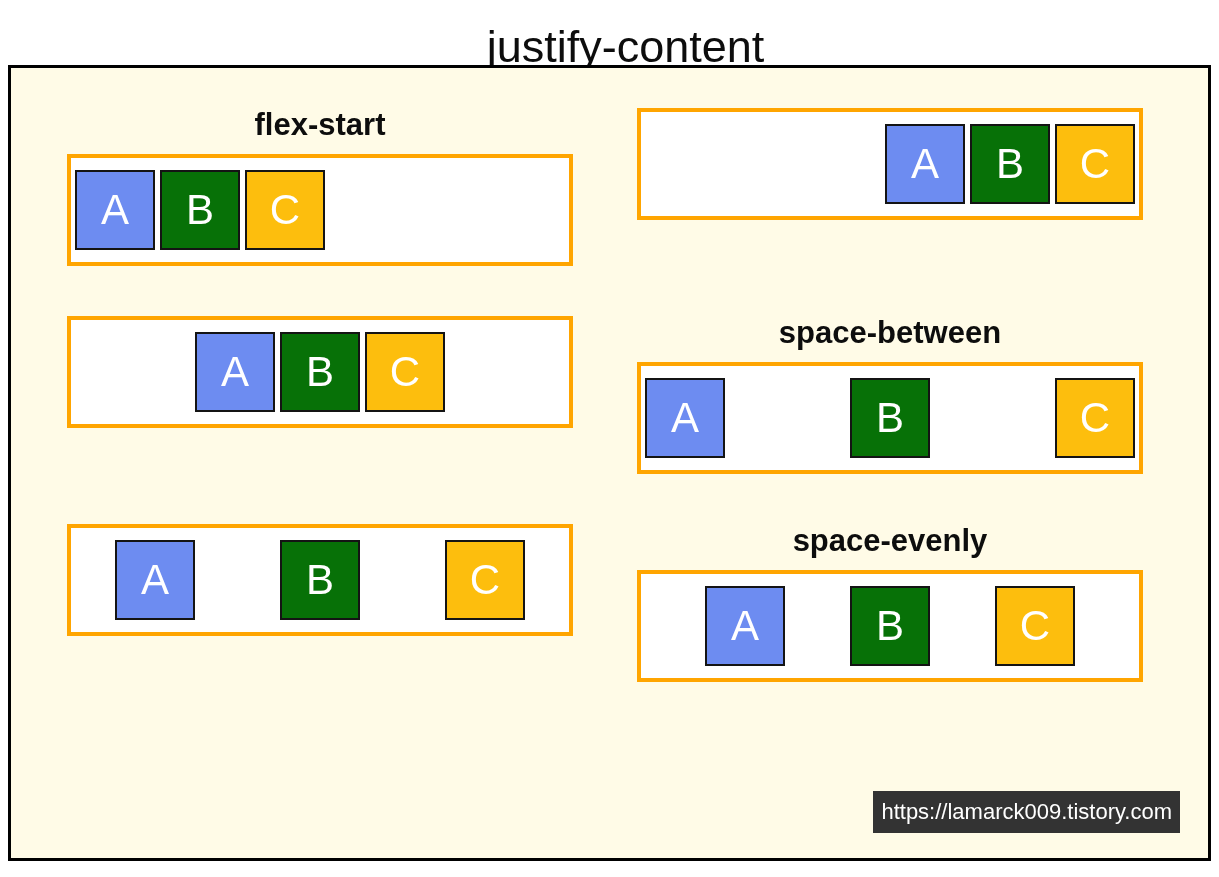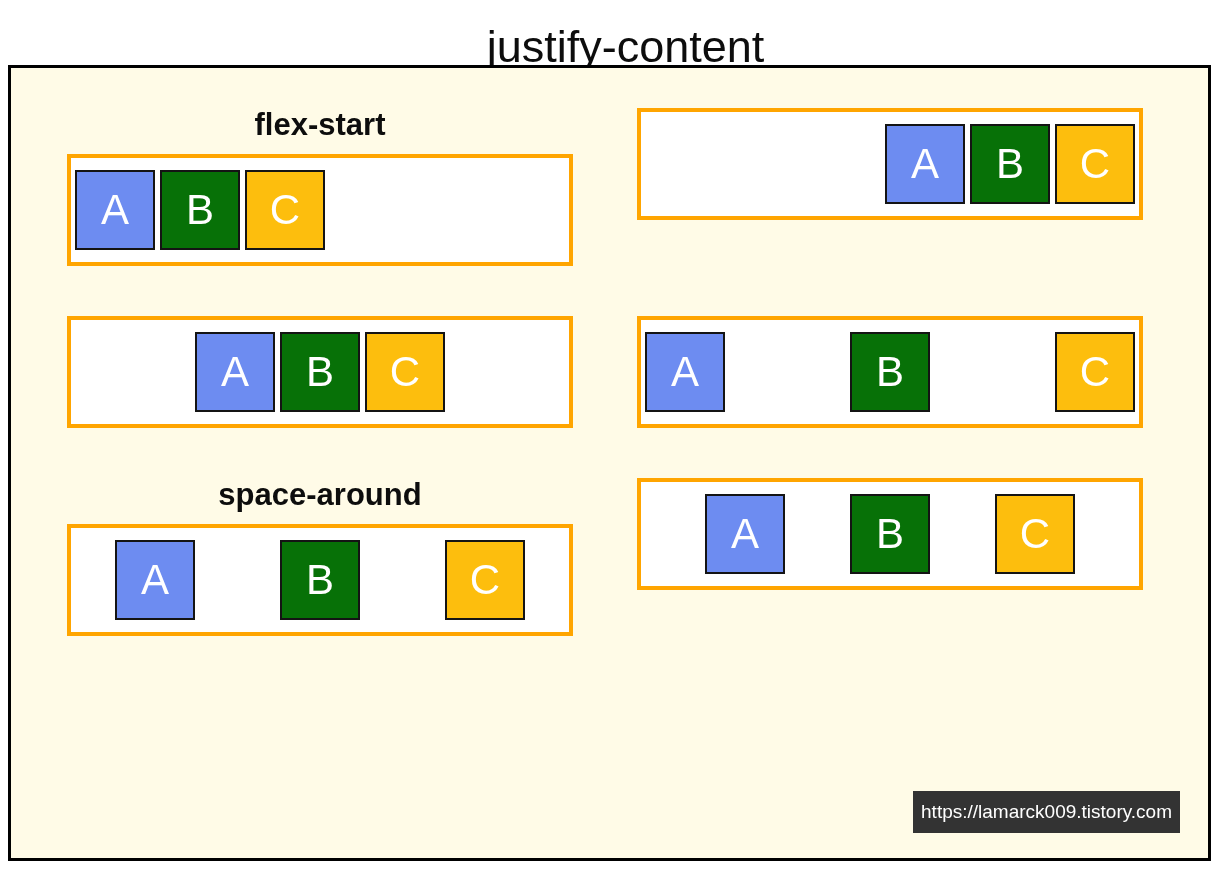--- a/index.html
+++ b/index.html
@@ -51,21 +51,21 @@
   .box{
     width:80px;height:80px;flex:0 0 80px;box-sizing:border-box;
     border:2px solid var(--box-border);
     display:flex;align-items:center;justify-content:center;
     font-size:42px;font-weight:400;color:var(--box-text);
   }
   .watermark{
     position:absolute;right:28px;bottom:25px;
     height:42px;line-height:42px;padding:0 8px;box-sizing:border-box;
     background:var(--watermark-bg);color:var(--watermark-text);
-    font-size:19px;white-space:nowrap;
+    font-size:22px;white-space:nowrap;
   }
 </style>
 </head>
 <body>
 
 <h1 class="title">justify-content</h1>
 
 <div class="canvas">
   <div class="panels" id="panels">
   <section class="panel">
@@ -87,37 +87,38 @@
 
   <section class="panel">
     <div class="flex-demo" style="justify-content: center;">
           <div class="box" style="background: rgb(109, 140, 241);">A</div>
           <div class="box" style="background: rgb(7, 113, 7);">B</div>
           <div class="box" style="background: rgb(253, 190, 13);">C</div>
         </div>
   </section>
 
   <section class="panel">
+    <h2 class="panel-title">space-between</h2>
     <div class="flex-demo" style="justify-content: space-between;">
           <div class="box" style="background: rgb(109, 140, 241);">A</div>
           <div class="box" style="background: rgb(7, 113, 7);">B</div>
           <div class="box" style="background: rgb(253, 190, 13);">C</div>
         </div>
   </section>
 
   <section class="panel">
-    <h2 class="panel-title">space-around</h2>
     <div class="flex-demo" style="justify-content: space-around;">
           <div class="box" style="background: rgb(109, 140, 241);">A</div>
           <div class="box" style="background: rgb(7, 113, 7);">B</div>
           <div class="box" style="background: rgb(253, 190, 13);">C</div>
         </div>
   </section>
 
   <section class="panel">
+    <h2 class="panel-title">space-evenly</h2>
     <div class="flex-demo" style="justify-content: space-evenly;">
           <div class="box" style="background: rgb(109, 140, 241);">A</div>
           <div class="box" style="background: rgb(7, 113, 7);">B</div>
           <div class="box" style="background: rgb(253, 190, 13);">C</div>
         </div>
   </section>
 </div>
   <div class="watermark">https://lamarck009.tistory.com</div>
 </div>
 

